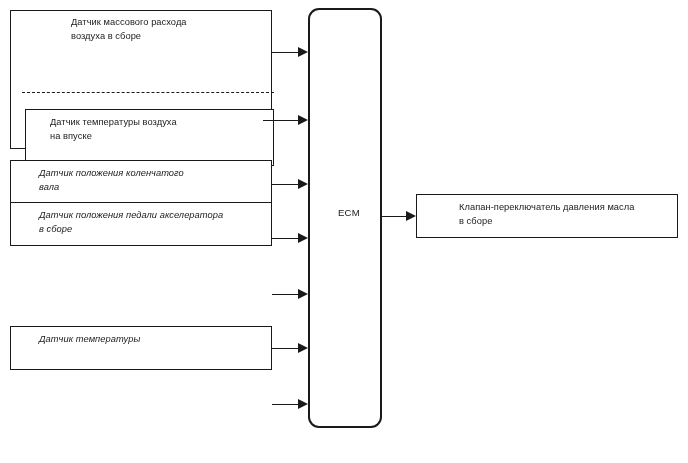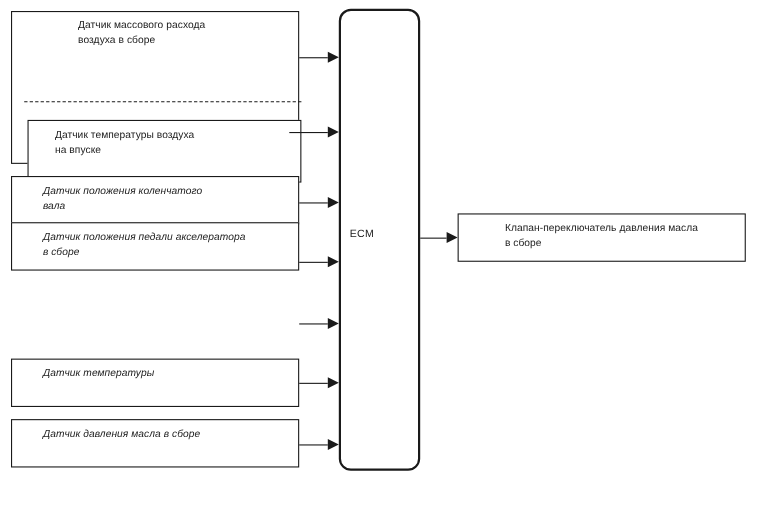--- a/index.html
+++ b/index.html
@@ -78,21 +78,21 @@
   #ecm-box {
     left: 308px;
     top: 8px;
     width: 74px;
     height: 420px;
     border-radius: 11px;
     border-width: 2px;
   }
   #ecm-label {
     position: absolute;
-    left: 292px;
+    left: 312px;
     top: 207px;
     width: 74px;
     text-align: center;
     font-size: 9.6px;
     color: #1a1a1a;
     letter-spacing: 0.3px;
   }
   
   #valve-box {
     left: 416px;
@@ -147,23 +147,20 @@
     <div class="box-label sensor-label">Датчик положения коленчатого
 вала</div>
   </div>
   <div class="box sensor-box" id="sensor-accel">
     <div class="box-label sensor-label">Датчик положения педали акселератора
 в сборе</div>
   </div>
   <div class="box sensor-box" id="sensor-temp">
     <div class="box-label sensor-label">Датчик температуры</div>
   </div>
-  <div class="box sensor-box" id="sensor-oil">
-    <div class="box-label sensor-label">Датчик давления масла в сборе</div>
-  </div>
 
   <div class="box" id="ecm-box"></div>
   <div id="ecm-label">ECM</div>
 
   <div class="box" id="valve-box">
     <div class="box-label" id="valve-label">Клапан-переключатель давления масла
 в сборе</div>
   </div>
 
   <div class="arrow" style="left:272px; top:47px; width:36px;">

